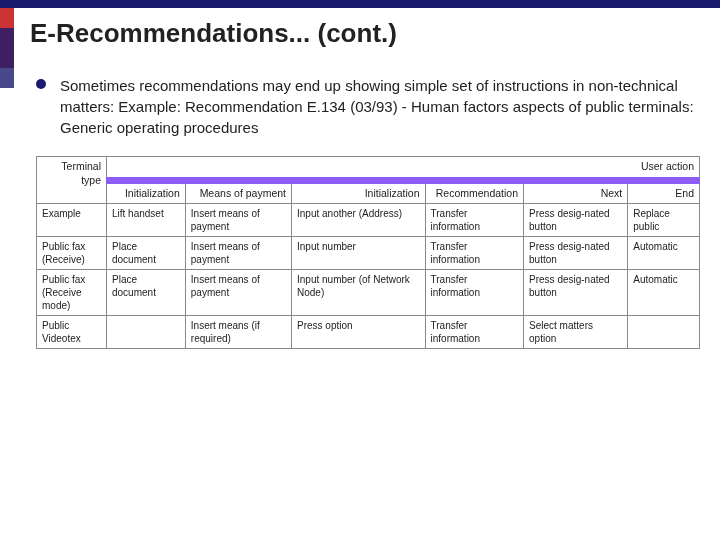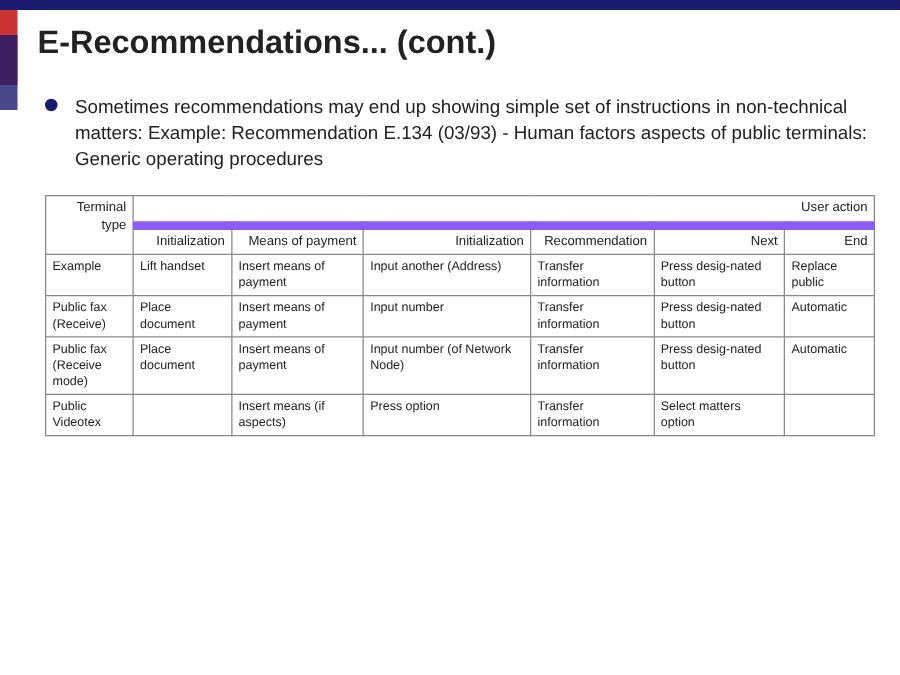--- a/index.html
+++ b/index.html
@@ -177,21 +177,21 @@
             <td>Place document</td>
             <td>Insert means of payment</td>
             <td>Input number (of Network Node)</td>
             <td>Transfer information</td>
             <td>Press desig-nated button</td>
             <td>Automatic</td>
           </tr>
           <tr class="data-row">
             <td>Public Videotex</td>
             <td></td>
-            <td>Insert means (if aspects)</td>
+            <td>Insert means (if required)</td>
             <td>Press option</td>
             <td>Transfer information</td>
             <td>Select matters option</td>
             <td></td>
           </tr>
         </tbody>
     </table>
   </div>
 
 </div>

